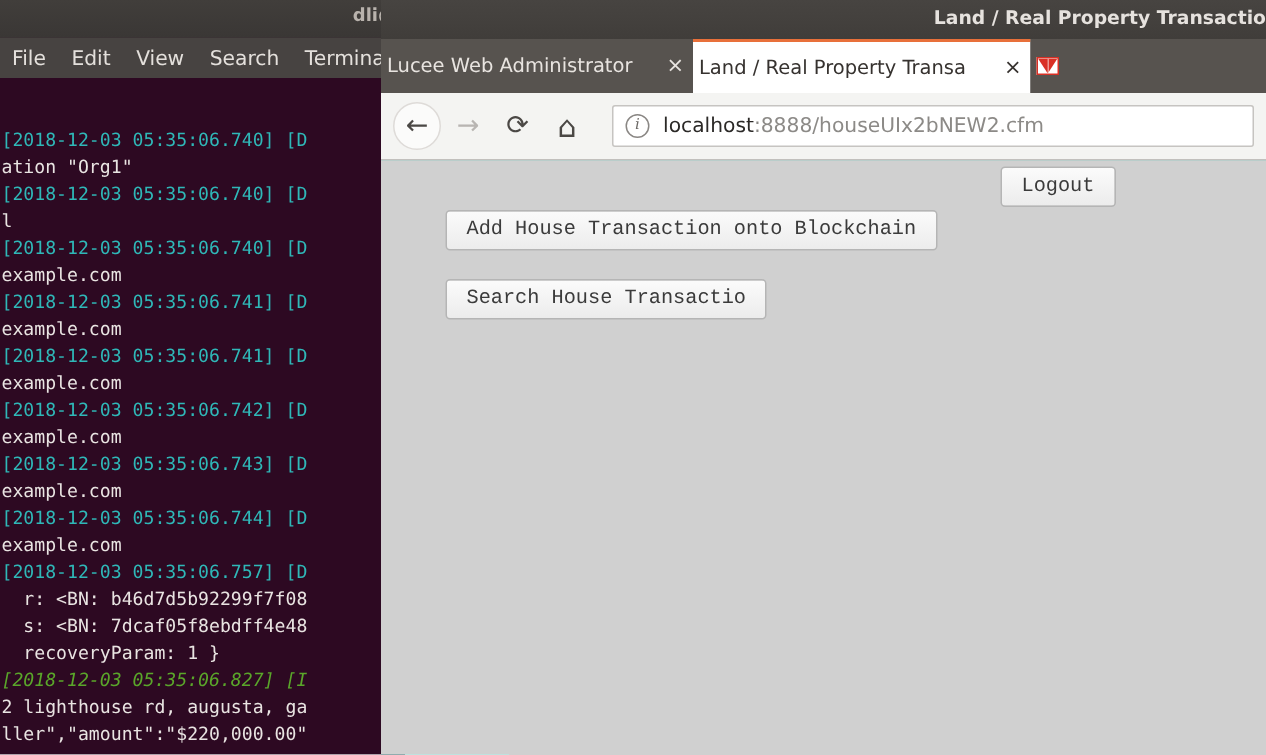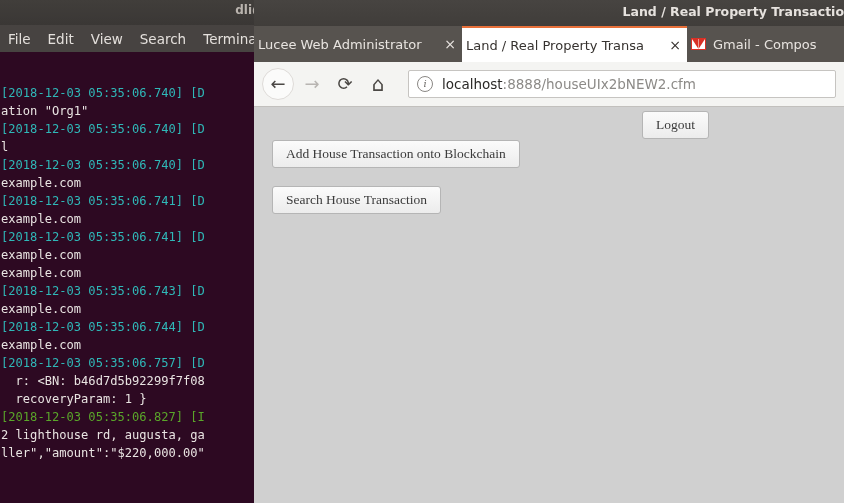--- a/index.html
+++ b/index.html
@@ -69,21 +69,21 @@
   }
   .term-line {
     font-family: "DejaVu Sans Mono", monospace;
     font-size: 12.1px;
     line-height: 18px;
     white-space: pre;
     padding-left: 1px;
   }
   .term-cyan  { color: #2fb8b8; }
   .term-white { color: #e9e4e2; }
-  .term-green { color: #5aa62a; }
+  .term-green { color: #5aa62a; font-style: italic; }
 
   
   #browser-window {
     position: absolute;
     left: 254px; top: 0;
     width: 590px;
     height: 503px;
     background: #14b8a6;
     overflow: hidden;
   }
@@ -240,25 +240,26 @@
     width: 590px;
     height: 396px;
     background: #d0d0d0;
   }
   .page-btn {
     background: linear-gradient(to bottom, #fbfbfb 0%, #ececec 100%);
     border: 1px solid #b5b5b5;
     border-radius: 3px;
     font-size: 13.5px;
     color: #3b3b3b;
-    font-family: Liberation Serif, serif;
+    font-family: Liberation Mono, monospace;
     padding: 5px 13px;
     cursor: pointer;
     white-space: nowrap;
     display: inline-block;
+    margin-left: 25px;
   }
   #logout-button {
     position: absolute;
     left: 388px; top: 4px;
   }
   #add-transaction-button {
     position: absolute;
     left: 18px; top: 33px;
   }
   #search-transaction-button {
@@ -288,27 +289,29 @@
       <div class="term-line term-cyan">[2018-12-03 05:35:06.740] [D</div>
       <div class="term-line term-white">ation "Org1"</div>
       <div class="term-line term-cyan">[2018-12-03 05:35:06.740] [D</div>
       <div class="term-line term-white">l</div>
       <div class="term-line term-cyan">[2018-12-03 05:35:06.740] [D</div>
       <div class="term-line term-white">example.com</div>
       <div class="term-line term-cyan">[2018-12-03 05:35:06.741] [D</div>
       <div class="term-line term-white">example.com</div>
       <div class="term-line term-cyan">[2018-12-03 05:35:06.741] [D</div>
       <div class="term-line term-white">example.com</div>
+      <div class="term-line term-cyan">[2018-12-03 05:35:06.742] [D</div>
       <div class="term-line term-white">example.com</div>
       <div class="term-line term-cyan">[2018-12-03 05:35:06.743] [D</div>
       <div class="term-line term-white">example.com</div>
       <div class="term-line term-cyan">[2018-12-03 05:35:06.744] [D</div>
       <div class="term-line term-white">example.com</div>
       <div class="term-line term-cyan">[2018-12-03 05:35:06.757] [D</div>
       <div class="term-line term-white">  r: &lt;BN: b46d7d5b92299f7f08</div>
+      <div class="term-line term-white">  s: &lt;BN: 7dcaf05f8ebdff4e48</div>
       <div class="term-line term-white">  recoveryParam: 1 }</div>
       <div class="term-line term-green">[2018-12-03 05:35:06.827] [I</div>
       <div class="term-line term-white">2 lighthouse rd, augusta, ga</div>
       <div class="term-line term-white">ller","amount":"$220,000.00"</div>
     </div>
 </div>
 
 <div id="browser-window">
 
   <div id="browser-titlebar">
@@ -322,21 +325,20 @@
       <span class="tab-close">×</span>
     </div>
 
     <div class="tab tab-active" style="width:225px;">
       <span class="tab-label">Land / Real Property Transa</span>
       <span class="tab-close">×</span>
     </div>
 
     <div class="tab tab-inactive" style="width:157px;">
       <span class="gmail-icon"></span>
-      <span class="tab-label">Gmail - Compos</span>
     </div>
   </div>
 
   <div id="navbar">
     <div class="nav-btn" id="back-button">
       <span class="nav-glyph glyph-dark">←</span>
     </div>
     <div class="nav-btn">
       <span class="nav-glyph glyph-light">→</span>
     </div>
@@ -349,15 +351,15 @@
 
     <div id="urlbar">
       <span id="info-icon">i</span>
       <span id="url-text"><span class="url-host">localhost</span><span class="url-rest">:8888/houseUIx2bNEW2.cfm</span></span>
     </div>
   </div>
 
   <div id="page-content">
     <button class="page-btn" id="logout-button">Logout</button>
     <button class="page-btn" id="add-transaction-button">Add House Transaction onto Blockchain</button>
-    <button class="page-btn" id="search-transaction-button">Search House Transaction</button>
+    <button class="page-btn" id="search-transaction-button">Search House Transactio</button>
   </div>
 </div>
 
 </body></html>

